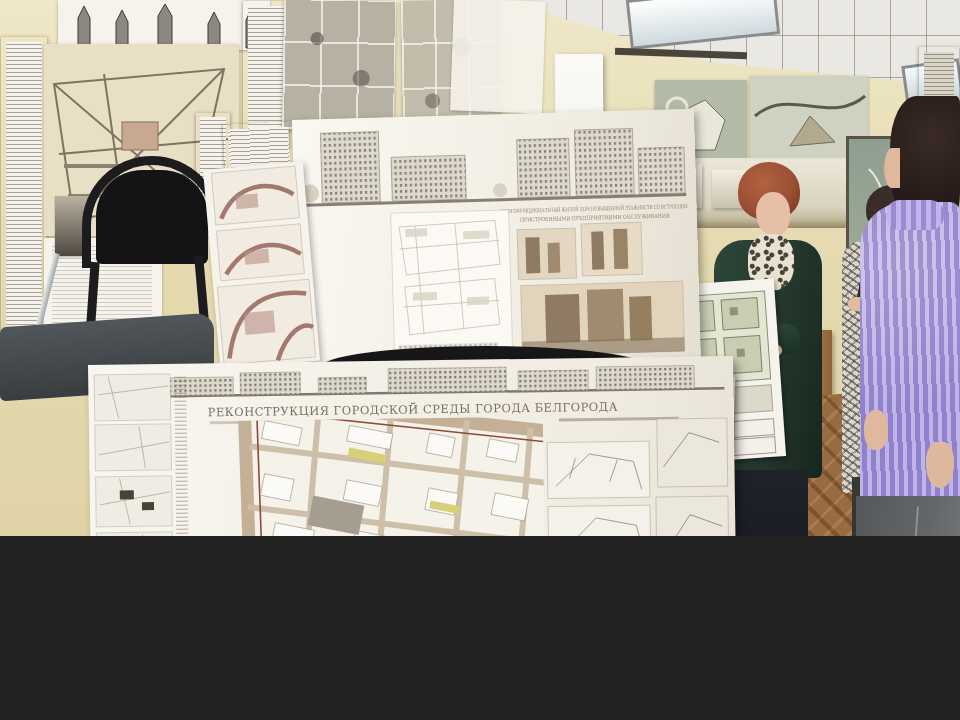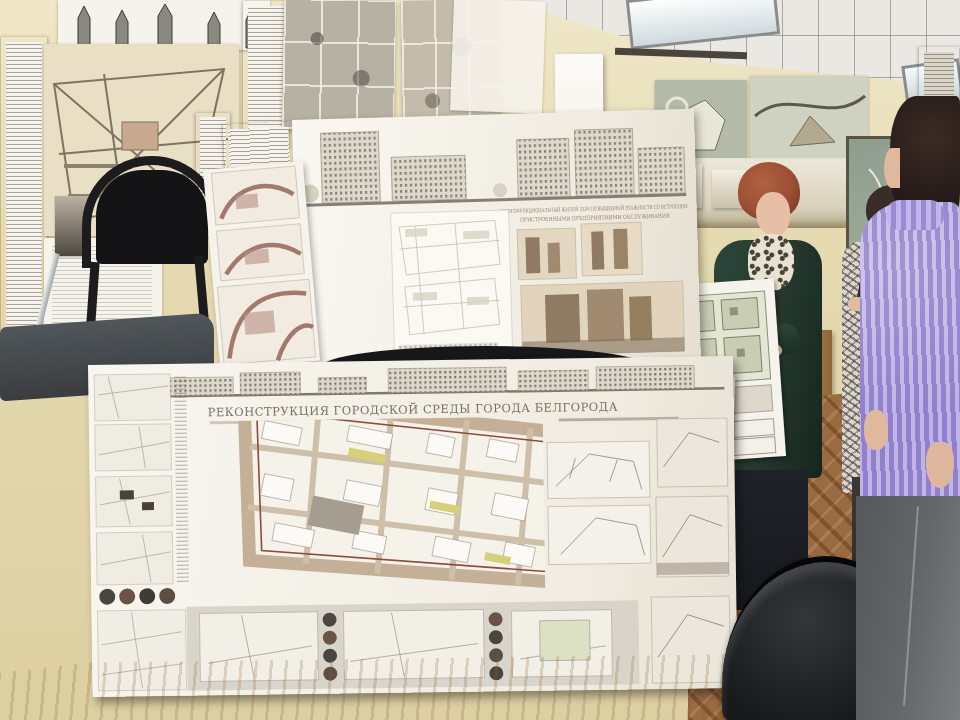--- a/index.html
+++ b/index.html
@@ -1,17 +1,17 @@
 <!DOCTYPE html>
 <html style="--wall: #e5dab0; --wall-light: #efe7c8; --ceiling: #eae8e3; --paper: #f6f3ec; --accent-maroon: #96655a; --title-text: #7d7064; --plan-road: #c3b096; --sepia-render: #c9b49b; --chair-black: #1a1a1d; --seat-fabric: #43474a; --table-wood: #d9b88a; --floor-wood: #9a6a40; --cardigan-green: #24382e; --sweater-lavender: #a393dd; --jeans-gray: #63676a; --hair-auburn: #9c4f33; --hair-dark: #241a17; --skin: #e6c0a6;"><head>
 <meta charset="utf-8">
 <style>
   html,body{margin:0;padding:0;background:#222;}
   *{box-sizing:border-box;}
-  .scene{position:relative;width:960px;height:720px;overflow:hidden;
+  .scene{position:relative;width:960px;height:536px;overflow:hidden;
          font-family:"DejaVu Serif","Liberation Serif",serif;background:var(--wall);}
   .a{position:absolute;}
   .paper{background:var(--paper);box-shadow:0 1px 3px rgba(60,50,30,.35);}
   .tx{background-image:repeating-linear-gradient(180deg, rgba(90,80,70,.5) 0 1px, transparent 1px 4px);}
   .win{background-image:
       repeating-linear-gradient(90deg, rgba(70,62,54,.45) 0 2px, transparent 2px 5px),
       repeating-linear-gradient(0deg, rgba(70,62,54,.45) 0 2px, transparent 2px 6px);}
   .grid-cells{background-image:
       repeating-linear-gradient(90deg, rgba(120,112,100,.55) 0 1px, transparent 1px 36px),
       repeating-linear-gradient(0deg, rgba(120,112,100,.55) 0 1px, transparent 1px 42px);}

